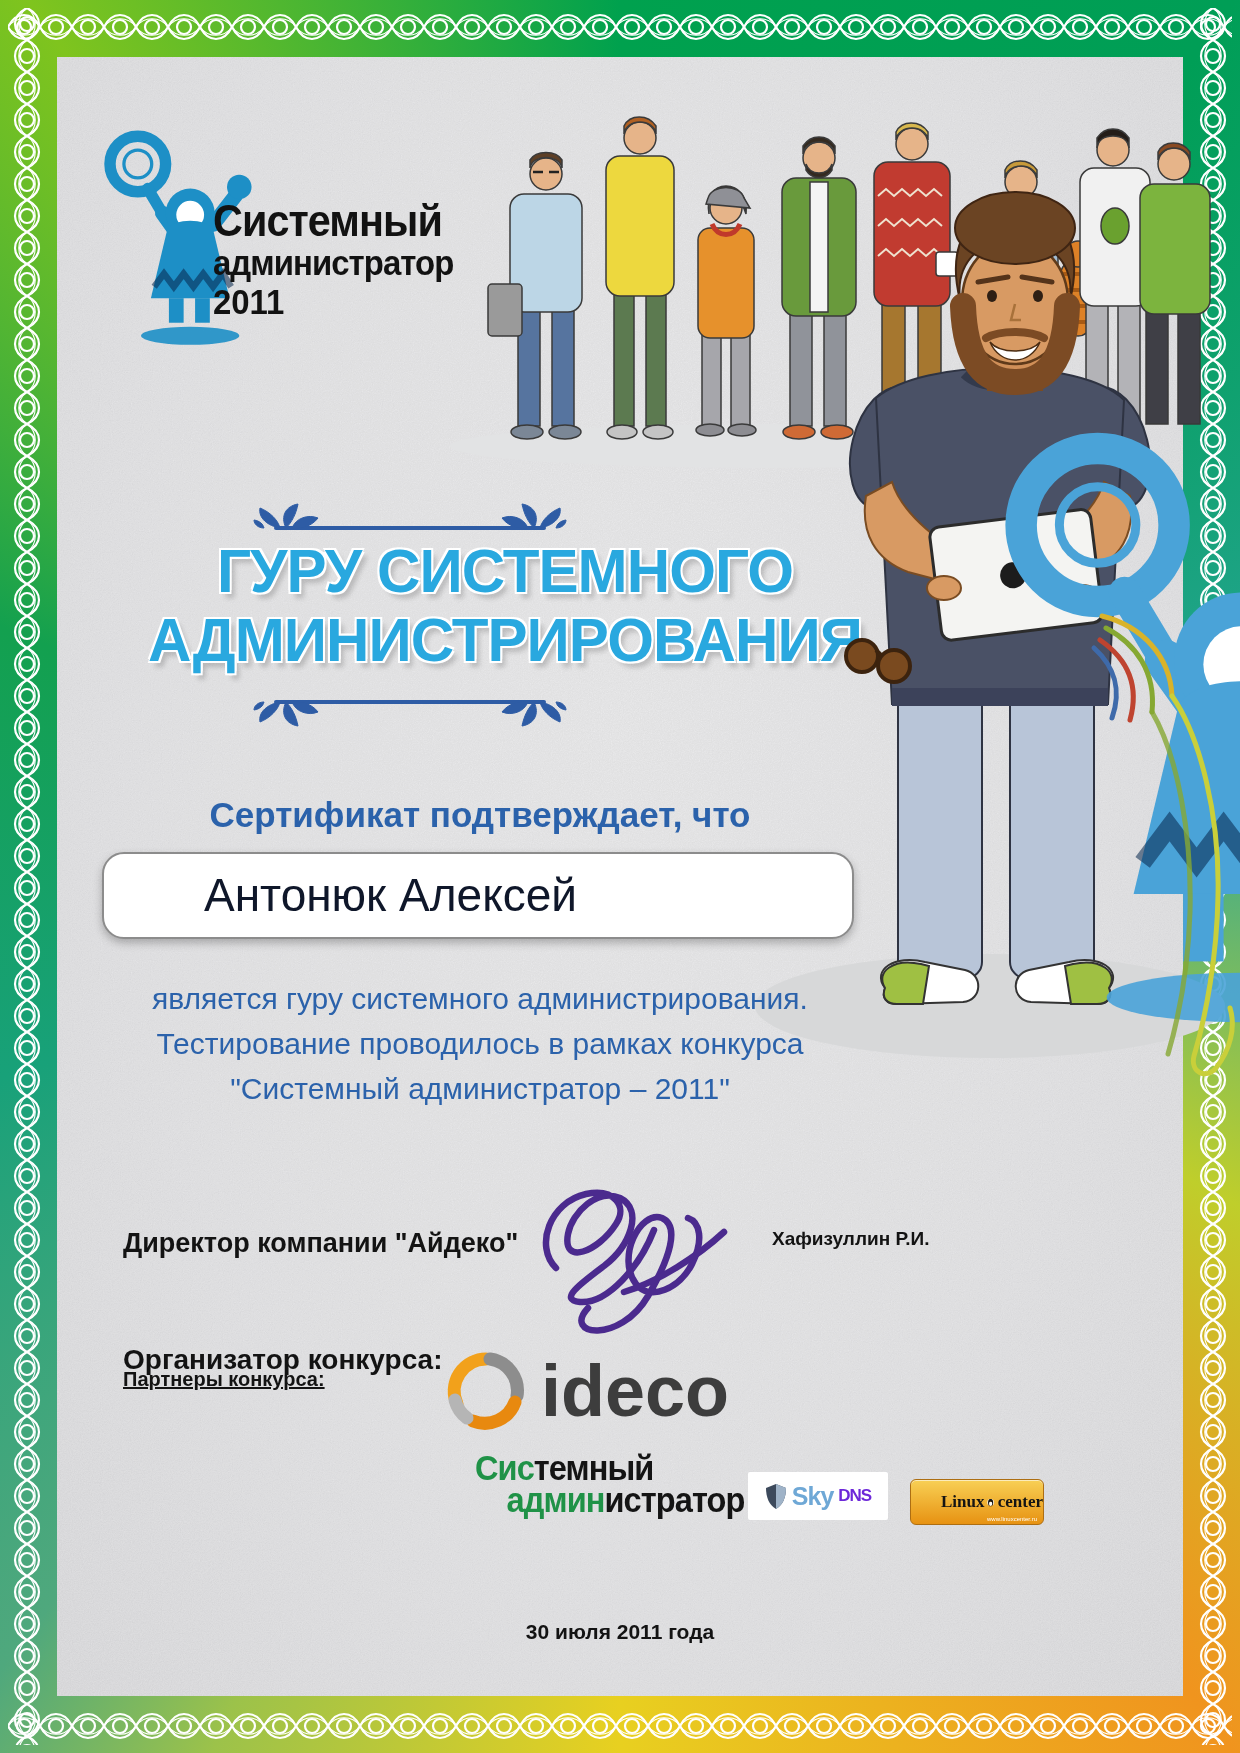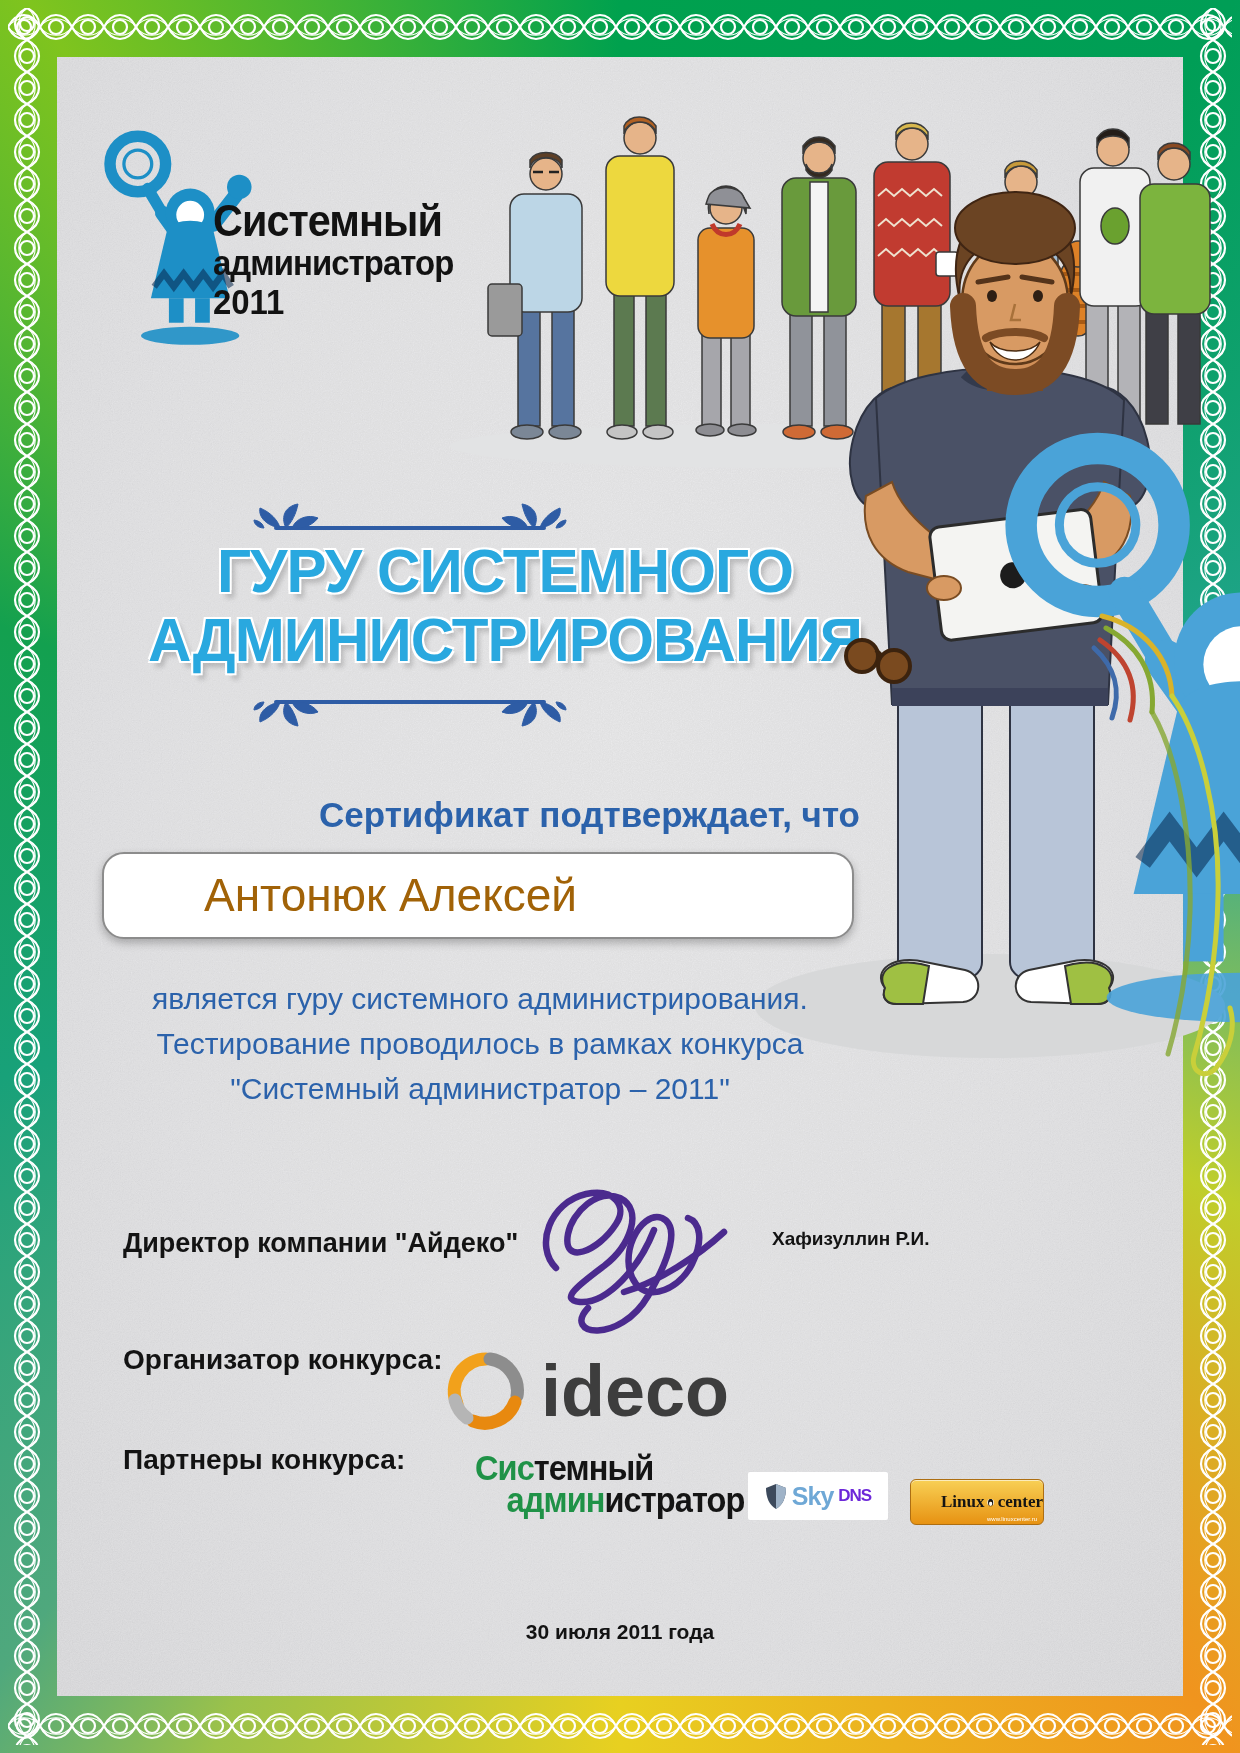--- a/index.html
+++ b/index.html
@@ -19,33 +19,33 @@
   .logo-text{left:213px;top:198px;color:#121212;font-weight:bold;transform:scaleX(.94);transform-origin:left top;}
   .logo-text .l1{font-size:44px;line-height:46px;letter-spacing:-1px;}
   .logo-text .l2{font-size:35px;line-height:38px;letter-spacing:-1px;}
   .logo-text .l3{font-size:35px;line-height:40px;}
   
   .title{left:80px;top:536px;width:850px;text-align:center;
          font-weight:bold;font-size:62px;line-height:69px;letter-spacing:-1px;
          color:#29a8df;z-index:3;transform:scaleX(.97);
          text-shadow:2px 2px 0 #fff,-2px -2px 0 #fff,2px -2px 0 #fff,-2px 2px 0 #fff,5px 6px 5px rgba(0,0,0,.18);}
   .flourish{z-index:3;}
-  .cert-line{left:100px;top:795px;width:760px;text-align:right;z-index:5;
+  .cert-line{left:100px;top:795px;width:760px;text-align:center;z-index:5;
              font-weight:bold;font-size:35px;color:#2b62ab;}
   .name-box{left:102px;top:852px;width:748px;height:83px;background:#fff;
             border:2px solid #8c8c8c;border-radius:22px;z-index:5;
             box-shadow:0 4px 9px rgba(0,0,0,.25);}
-  .name-box .nm{margin-left:100px;font-size:46px;line-height:83px;color:#a16207;white-space:nowrap;}
+  .name-box .nm{margin-left:100px;font-size:46px;line-height:83px;color:#0f172a;white-space:nowrap;}
   .body-text{left:100px;top:976px;width:760px;text-align:center;z-index:5;
              font-weight:normal;font-size:30px;line-height:45px;color:#2b62ab;}
   .blackbold{font-weight:bold;color:#131313;}
   .director-label{left:123px;top:1228px;font-size:27px;z-index:5;}
   .director-name{left:772px;top:1228px;font-size:19px;z-index:5;}
   .organizer-label{left:123px;top:1344px;font-size:28px;z-index:5;}
-  .partners-label{left:123px;top:1444px;font-size:28px;z-index:5;}
+  .partners-label{left:123px;top:1368px;font-size:20px;z-index:5;text-decoration:underline;}
   .date-line{left:0;top:1620px;width:1240px;text-align:center;font-size:21px;z-index:5;}
   
   .ideco{left:443px;top:1348px;display:flex;align-items:center;gap:12px;z-index:5;}
   .ideco .word{font-weight:bold;font-size:72px;color:#3d3d3d;letter-spacing:0px;}
   
   .mag{left:475px;top:1452px;z-index:5;font-weight:bold;transform:scaleX(.93);transform-origin:left top;}
   .mag .r1{font-size:35px;line-height:31px;letter-spacing:-1px;}
   .mag .r2{font-size:35px;line-height:33px;margin-left:34px;letter-spacing:-1px;}
   .mag .g{color:#1f9247;} .mag .k{color:#141414;}
   

